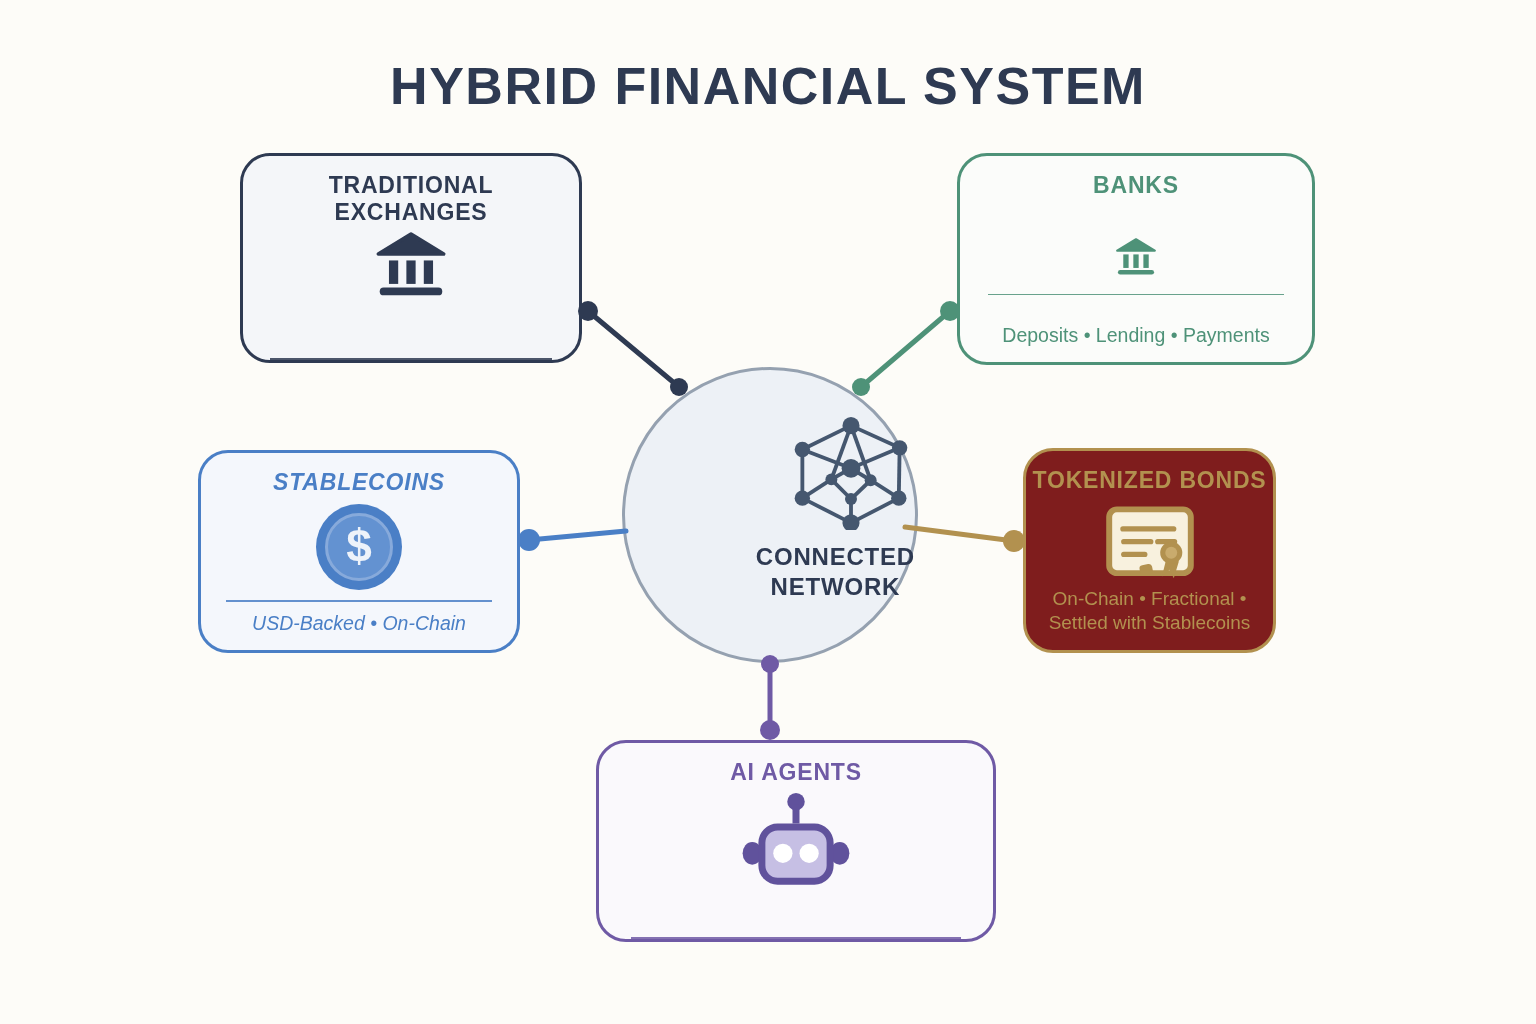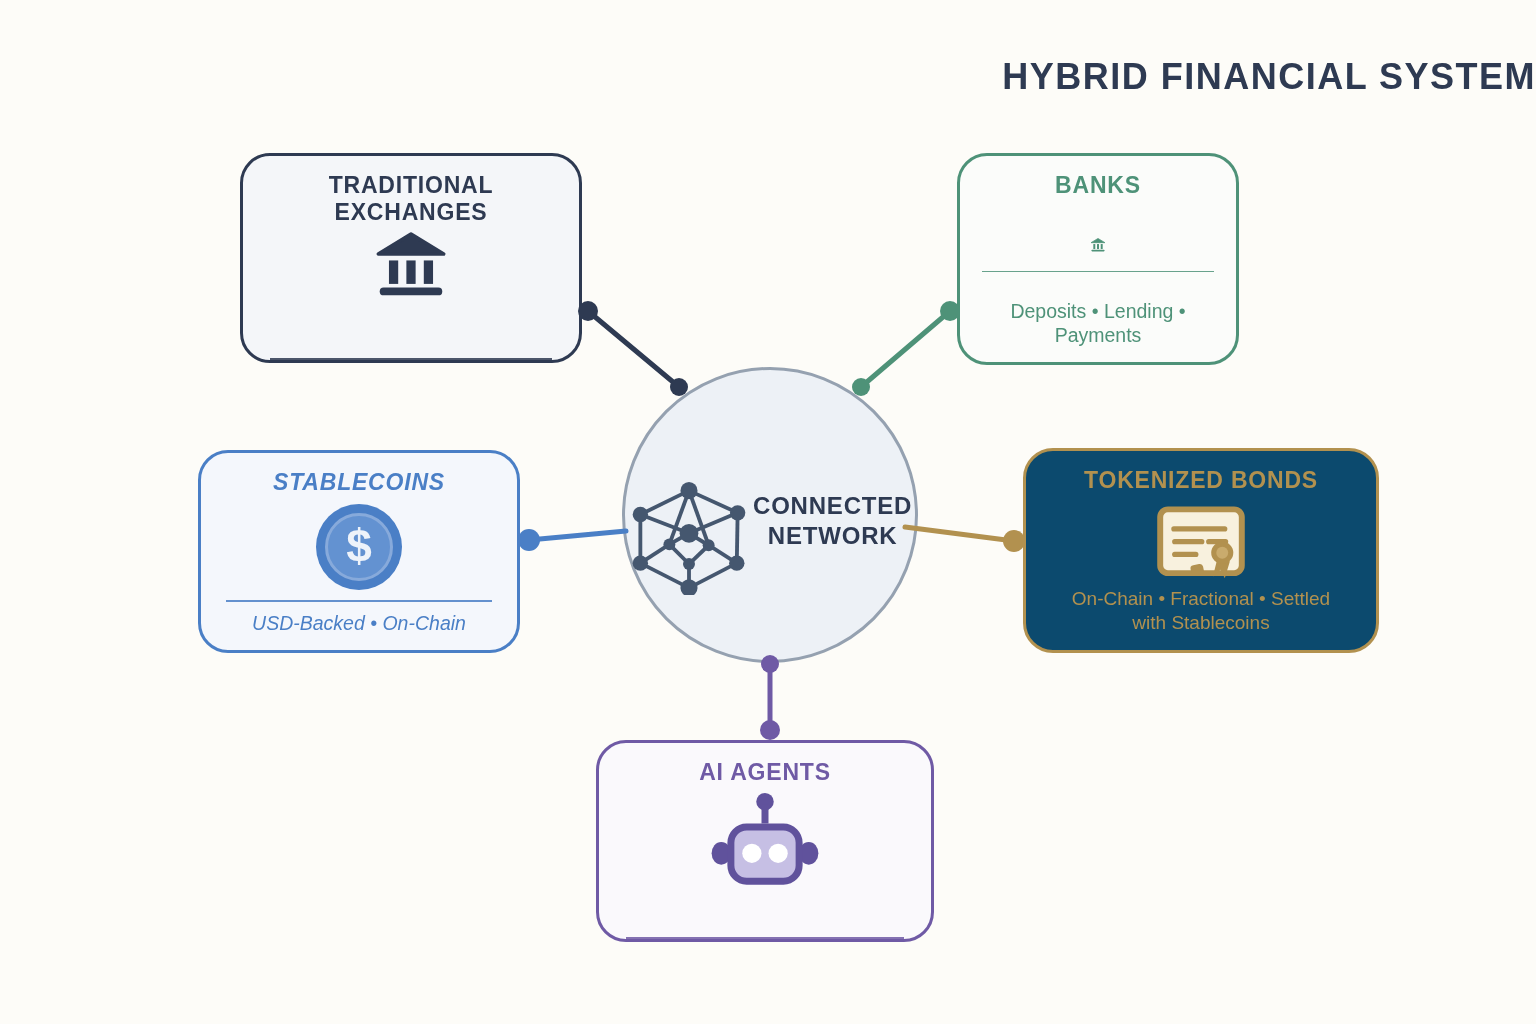--- a/index.html
+++ b/index.html
@@ -6,55 +6,55 @@
   html, body { width: 1536px; height: 1024px; overflow: hidden; }
   body {
     position: relative;
     background: var(--background, #fdfcf8);
     font-family: "Liberation Sans", sans-serif;
   }
 
   .main-title {
     position: absolute;
     top: 56px; left: 0; width: 100%;
-    text-align: right;
-    font-size: 36px;
+    text-align: center;
+    font-size: 52px;
     font-weight: bold;
     letter-spacing: 1.5px;
     color: var(--navy);
     z-index: 3;
   }
 
   
   .node-box {
     position: absolute;
     border-radius: 30px;
     display: flex;
     flex-direction: column;
     align-items: center;
     z-index: 2;
   }
   #box-traditional-exchanges {
     left: 240px; top: 153px; width: 342px; height: 210px;
     border: 3px solid var(--navy); background: #f4f6f9;
   }
   #box-banks {
-    left: 957px; top: 153px; width: 282px; height: 212px;
+    left: 957px; top: 153px; width: 358px; height: 212px;
     border: 3px solid var(--green); background: #fbfcfa; gap: 19px;
   }
   #box-stablecoins {
     left: 198px; top: 450px; width: 322px; height: 203px;
     border: 3px solid var(--blue); background: #f4f7fc;
   }
   #box-tokenized-bonds {
-    left: 1023px; top: 448px; width: 356px; height: 205px;
-    border: 3px solid var(--gold); background: #0c4a6e;
+    left: 1023px; top: 448px; width: 253px; height: 205px;
+    border: 3px solid var(--gold); background: #7f1d1d;
   }
   #box-ai-agents {
-    left: 596px; top: 740px; width: 338px; height: 202px;
+    left: 596px; top: 740px; width: 400px; height: 202px;
     border: 3px solid var(--purple); background: #faf9fc;
   }
 
   .box-title {
     margin-top: 16px;
     font-size: 23px;
     font-weight: bold;
     letter-spacing: 0.8px;
     line-height: 27px;
     text-align: center;
@@ -89,22 +89,22 @@
 
   
   .center-circle {
     position: absolute;
     left: 622px; top: 367px;
     width: 296px; height: 296px;
     border-radius: 50%;
     background: var(--circle-fill);
     border: 3px solid var(--circle-border);
     display: flex;
-    flex-direction: row;
-    align-items: center;
+    flex-direction: column;
+    align-items: flex-end;
     z-index: 2;
   }
   .network-svg { margin-top: 40px; }
   .center-label {
     margin-top: 12px;
     font-size: 24px;
     font-weight: bold;
     letter-spacing: 0.8px;
     text-align: center;
     line-height: 30px;

